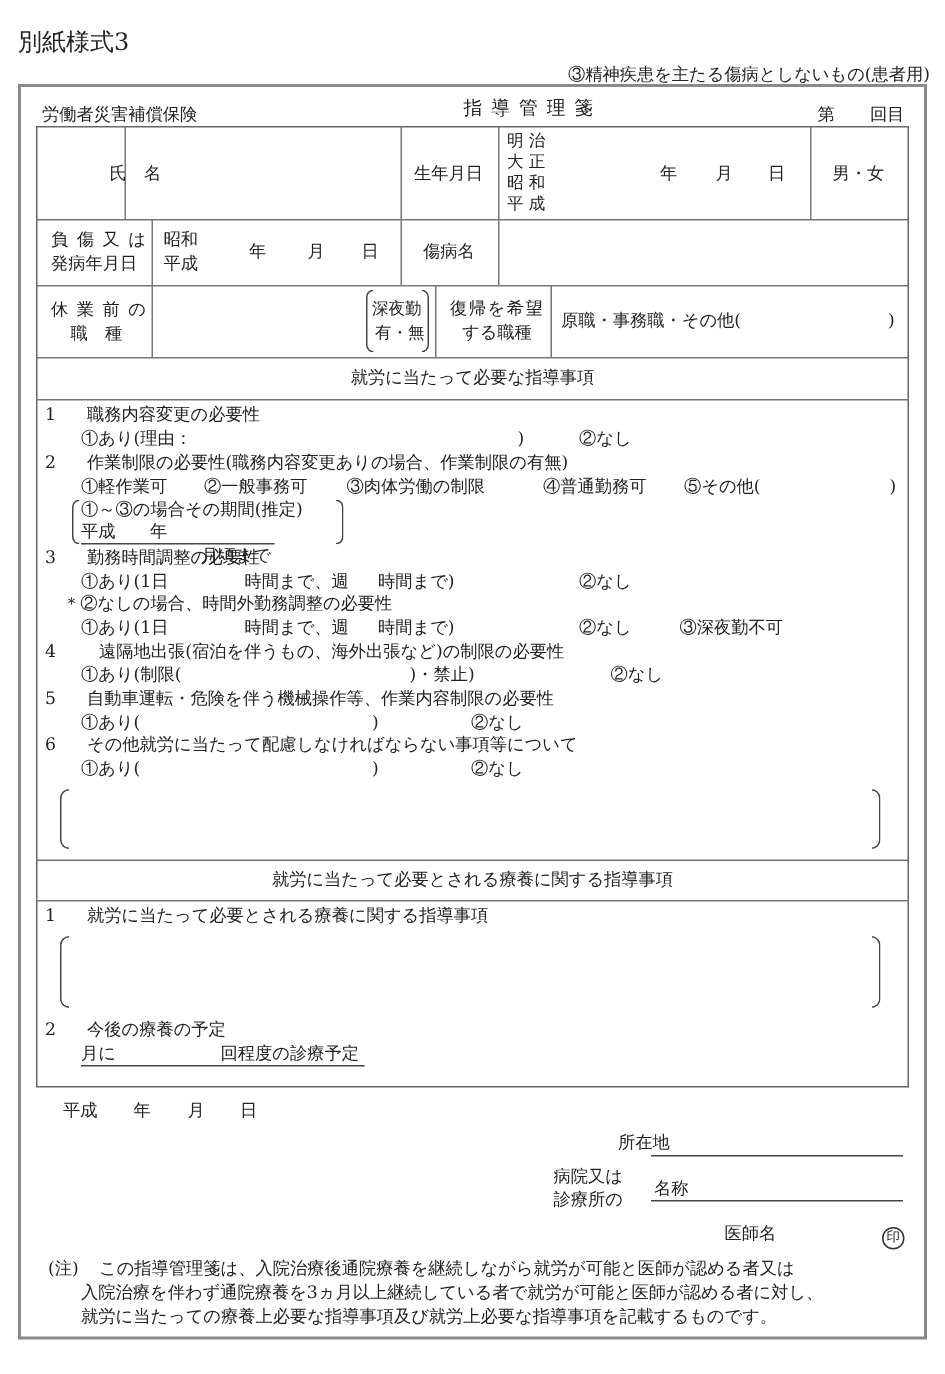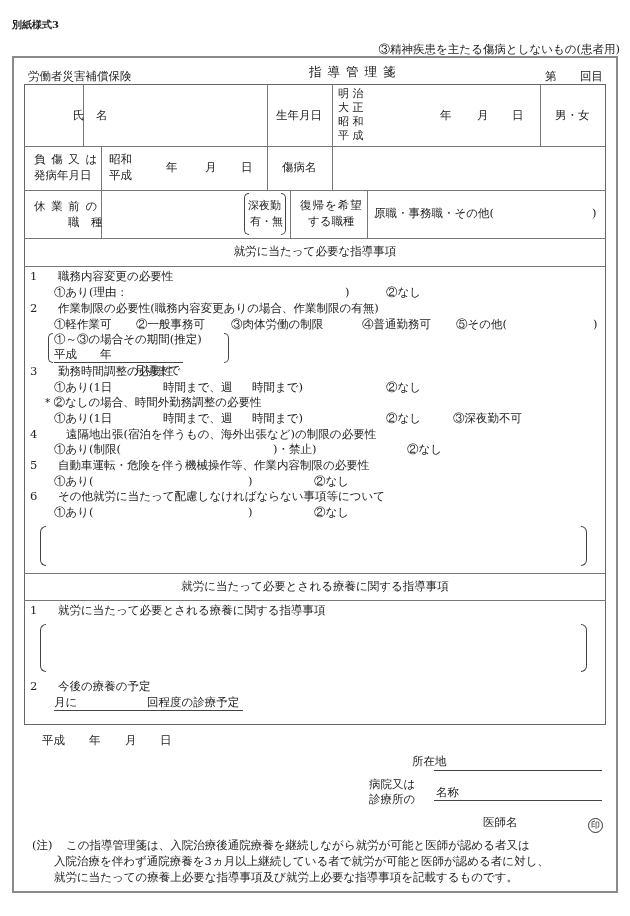--- a/index.html
+++ b/index.html
@@ -13,21 +13,21 @@
   .ul { border-bottom:1px solid #444; }
   .bracket { position:absolute; box-sizing:border-box; }
   .bl { border:1px solid #444; border-right:none; border-radius:8px 0 0 8px; }
   .br { border:1px solid #444; border-left:none; border-radius:0 8px 8px 0; }
   .sig-line { position:absolute; height:0; border-top:1.3px solid #444; }
   .seal { position:absolute; width:13px; height:13px; border:1px solid #333; border-radius:50%; font-size:9px; text-align:center; line-height:13px; }
 </style>
 </head>
 <body>
 
-<div class="abs" style="left:12px;top:20px;font-size:10px;font-weight:bold;">別紙様式3</div>
+<div class="abs" style="left:12px;top:20px;font-size:16px;">別紙様式3</div>
 <div class="abs" style="right:10px;top:44px;font-size:11.5px;">③精神疾患を主たる傷病としないもの(患者用)</div>
 
 <div class="frame"></div>
 
 <div class="abs" style="left:28px;top:71px;font-size:11.5px;">労働者災害補償保険</div>
 <div class="abs" style="left:309px;top:66px;font-size:12.5px;letter-spacing:1px;">指 導 管 理 箋</div>
 <div class="abs" style="left:545px;top:71px;">第</div>
 <div class="abs" style="left:580px;top:71px;">回目</div>
 <div class="abs" style="left:556px;top:66px;width:22px;height:16px;"></div>
 
@@ -66,21 +66,21 @@
 <div class="abs" style="left:34px;top:170px;">発病年月日</div>
 <div class="abs" style="left:109px;top:154px;">昭和</div>
 <div class="abs" style="left:109px;top:170px;">平成</div>
 <div class="abs" style="left:166px;top:162px;">年</div>
 <div class="abs" style="left:205px;top:162px;">月</div>
 <div class="abs" style="left:241px;top:162px;">日</div>
 <div class="abs" style="left:282px;top:162px;">傷病名</div>
 <div class="abs" style="left:334px;top:148px;width:270px;height:40px;"></div>
 
 <div class="abs" style="left:34px;top:201px;letter-spacing:1px;">休 業 前 の</div>
-<div class="abs" style="left:47px;top:217px;margin-left:21px;">職　種</div>
+<div class="abs" style="left:47px;top:217px;">職　種</div>
 <div class="abs" style="left:103px;top:192px;width:140px;height:44px;"></div>
 <div class="bracket bl" style="left:244px;top:193px;width:5px;height:42px;"></div>
 <div class="bracket br" style="left:281px;top:193px;width:5px;height:42px;"></div>
 <div class="abs" style="left:248px;top:200px;font-size:11px;">深夜勤</div>
 <div class="abs" style="left:250px;top:216px;font-size:11px;">有・無</div>
 <div class="abs" style="left:300px;top:200px;letter-spacing:1px;">復帰を希望</div>
 <div class="abs" style="left:308px;top:216px;">する職種</div>
 <div class="abs" style="left:374px;top:208px;">原職・事務職・その他(</div>
 <div class="abs" style="left:592px;top:208px;">)</div>
 

